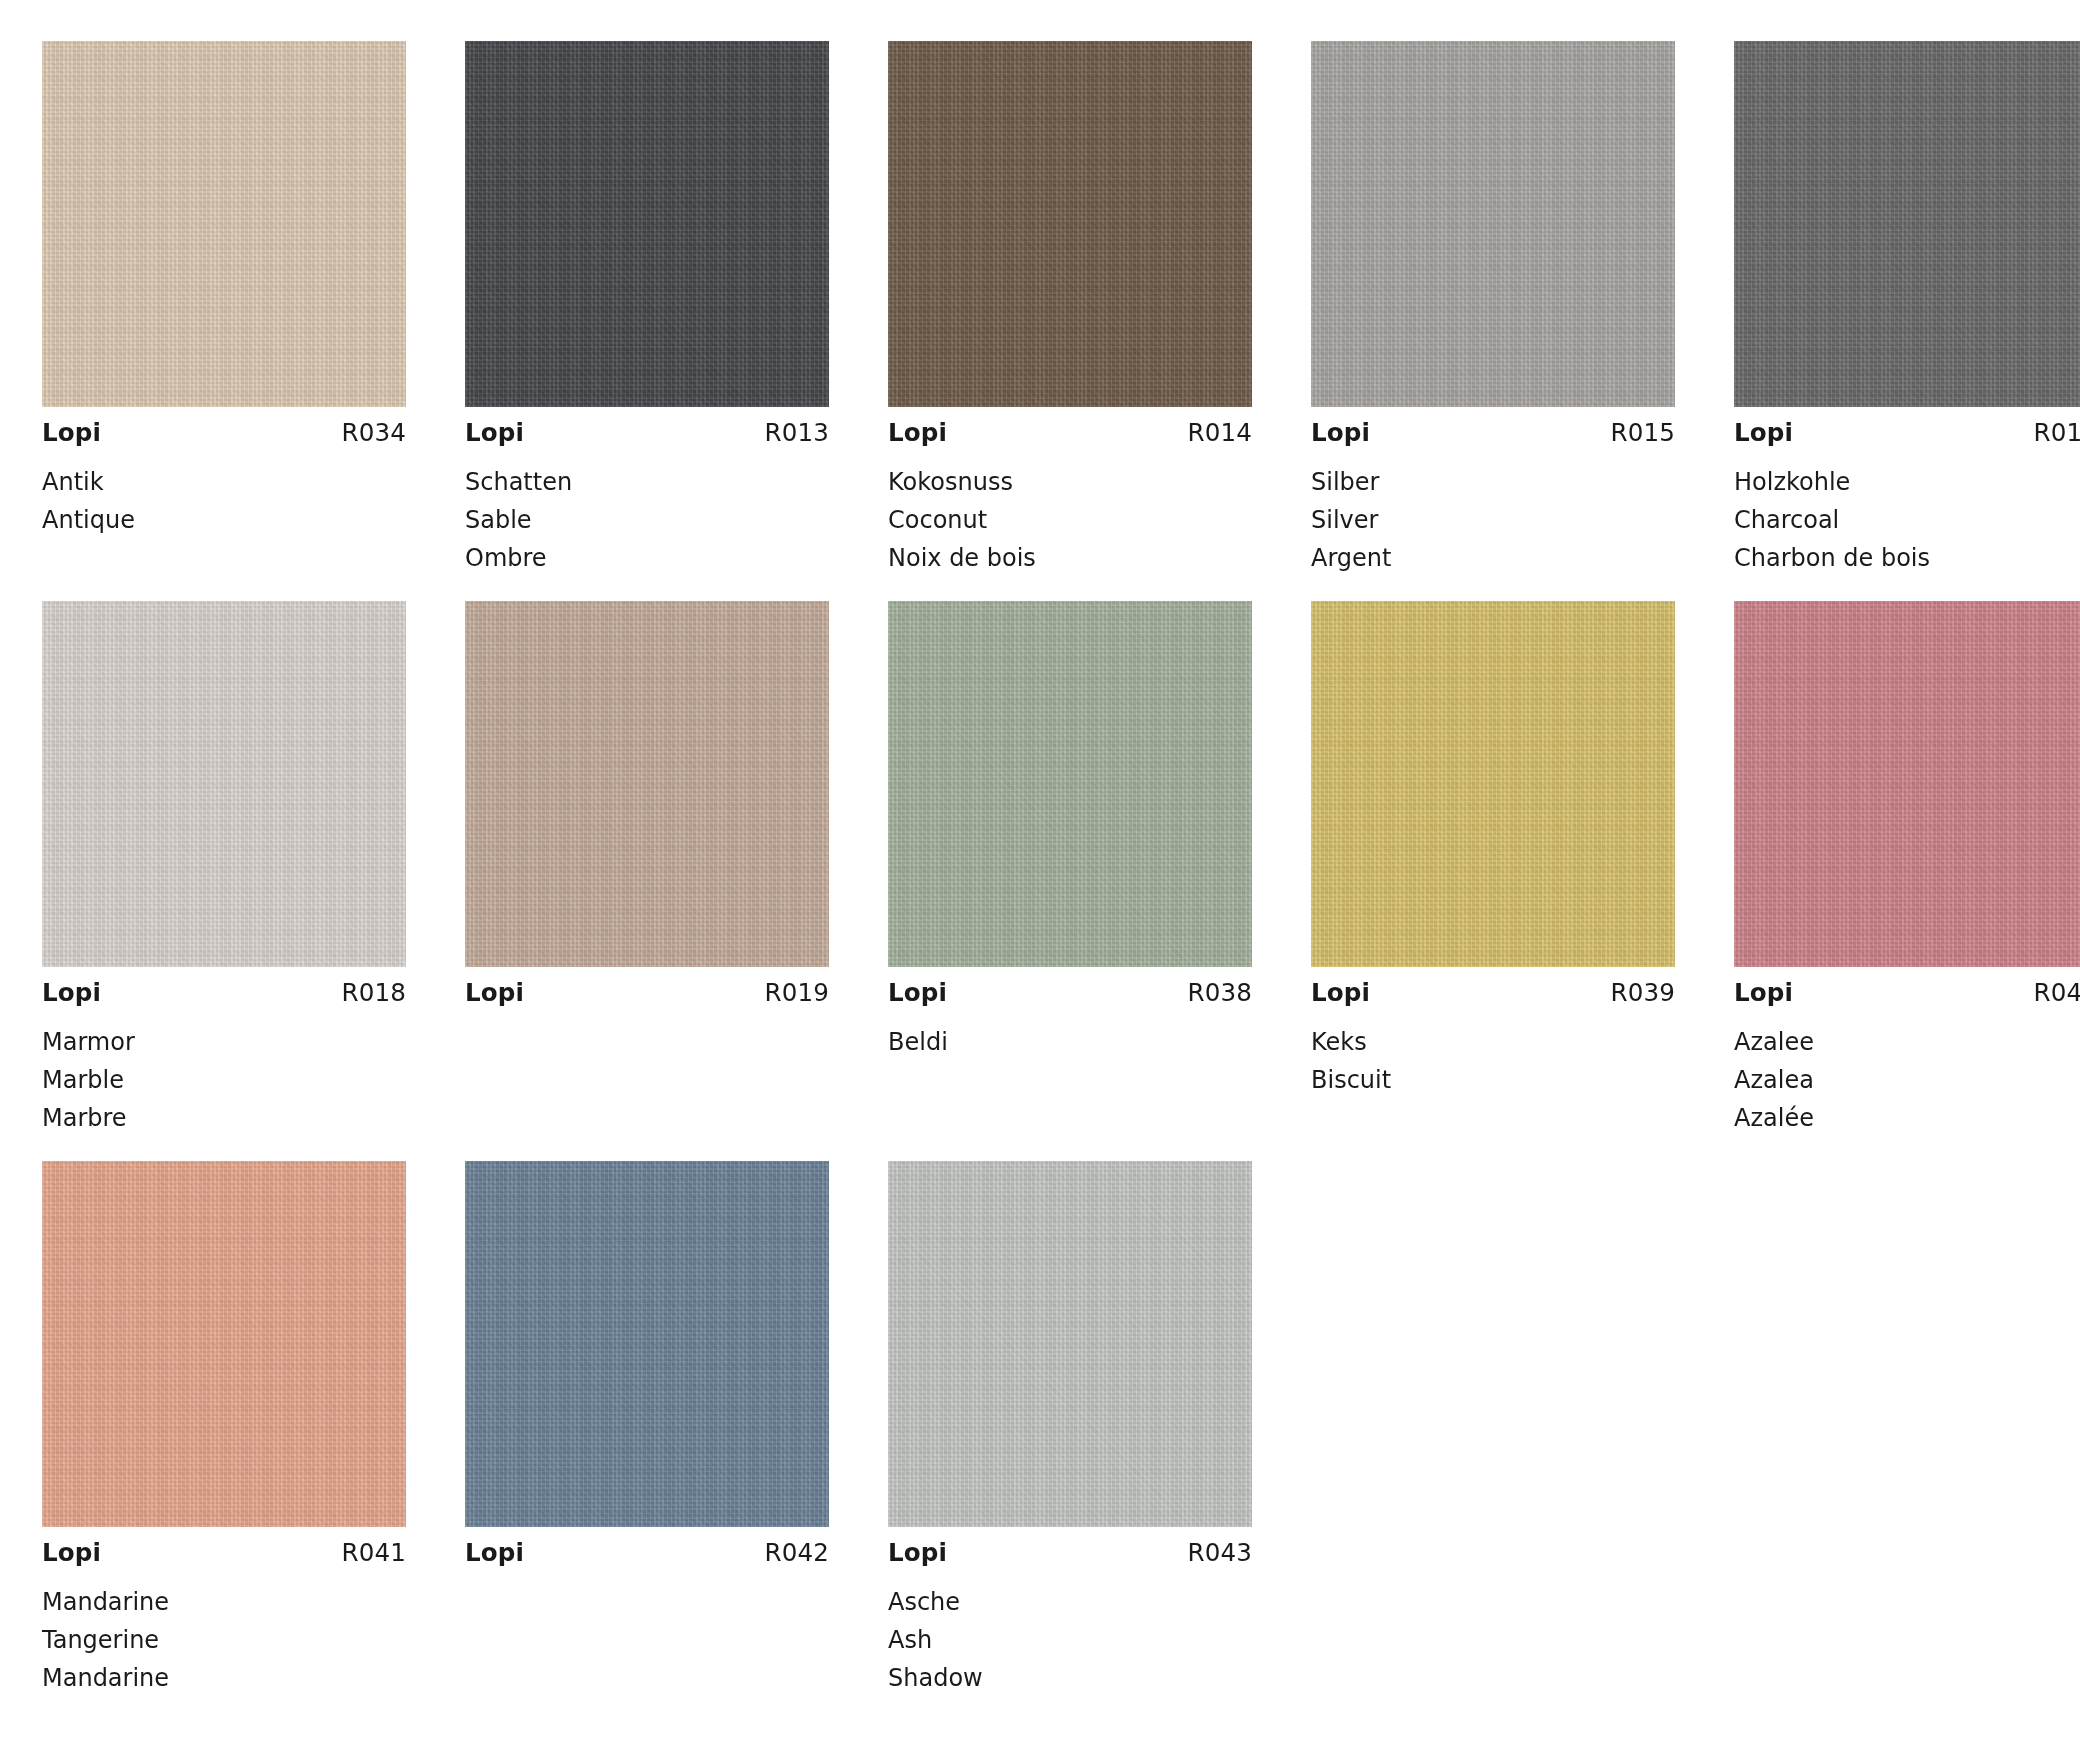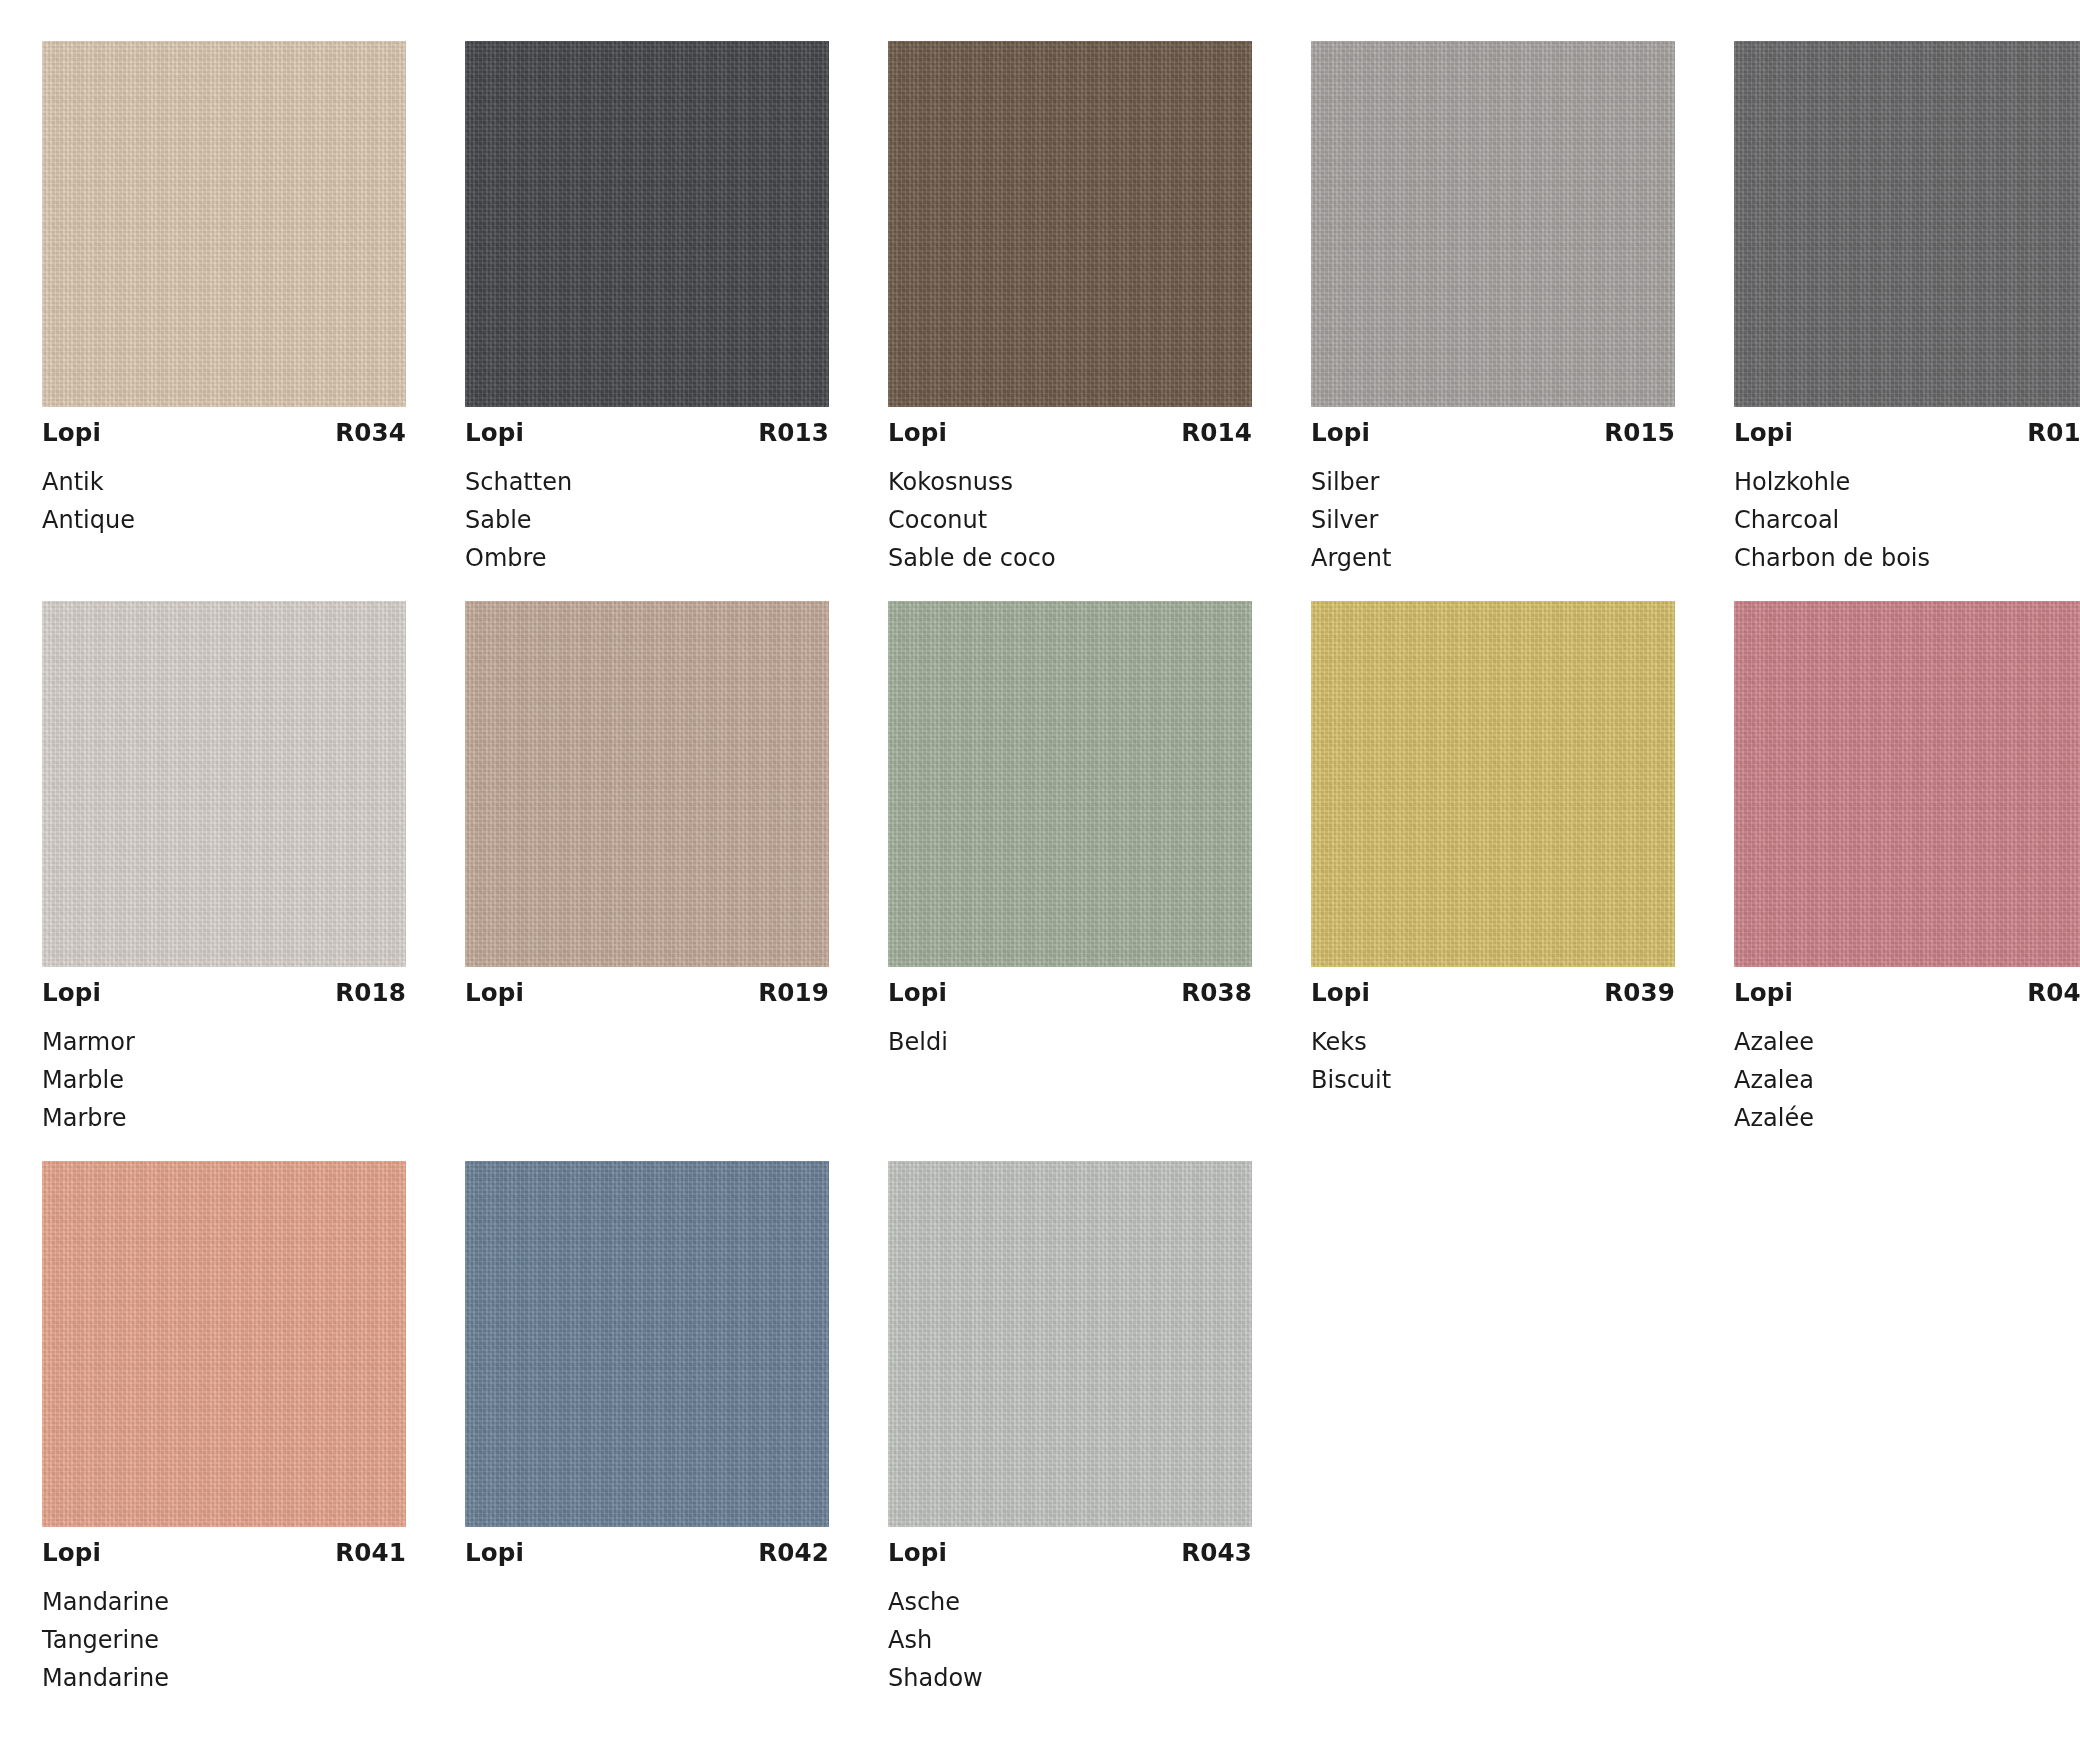--- a/index.html
+++ b/index.html
@@ -84,21 +84,21 @@
     display: flex;
     justify-content: space-between;
     align-items: flex-start;
     font-weight: bold;
     font-size: 24.6px;
     line-height: 1.0;
     letter-spacing: 0.1px;
   }
 
   .brand-name { font-weight: bold; }
-  .color-code { font-weight: bold; margin-left: 23px; }
+  .color-code { font-weight: normal; margin-left: 23px; }
 
   .caption-names {
     margin-top: 17px;
     font-size: 24px;
     line-height: 38px;
     font-weight: normal;
   }
 
   .name-line {
     display: block;
@@ -142,21 +142,21 @@
       <div class="swatch-card">
         <div class="swatch-chip" style="background-color: rgb(111, 92, 74);"></div>
         <div class="swatch-caption">
           <div class="caption-top">
             <span class="brand-name">Lopi</span>
             <span class="color-code">R014</span>
           </div>
           <div class="caption-names">
             <span class="name-line">Kokosnuss</span>
             <span class="name-line">Coconut</span>
-            <span class="name-line">Sable de coco</span>
+            <span class="name-line">Noix de bois</span>
           </div>
         </div>
       </div>
       <div class="swatch-card">
         <div class="swatch-chip" style="background-color: rgb(168, 165, 162);"></div>
         <div class="swatch-caption">
           <div class="caption-top">
             <span class="brand-name">Lopi</span>
             <span class="color-code">R015</span>
           </div>

